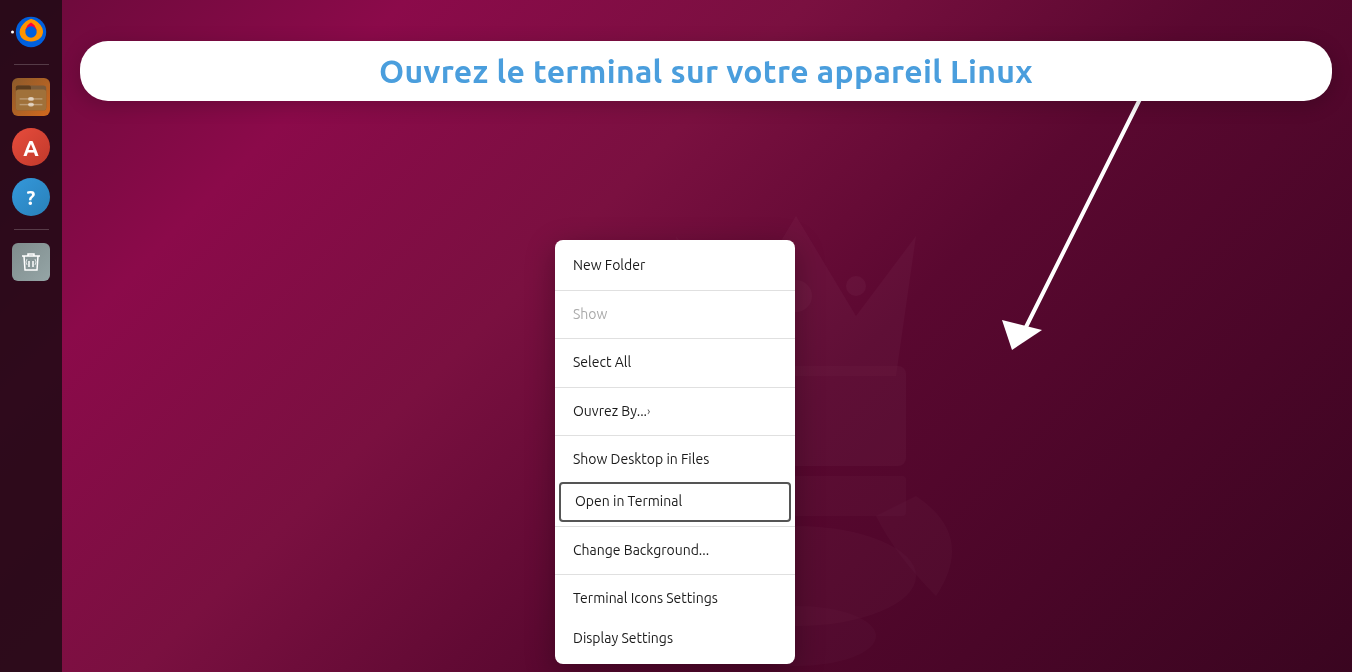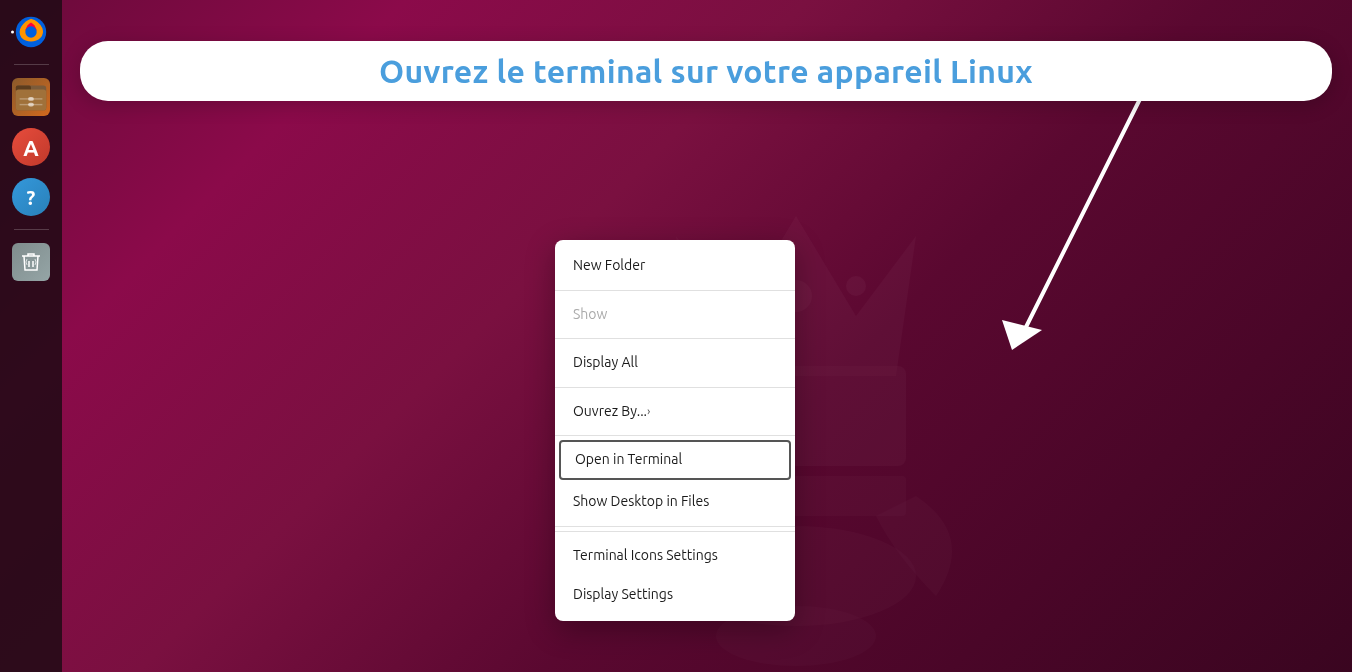--- a/index.html
+++ b/index.html
@@ -317,43 +317,46 @@
 
     <div class="menu-separator"></div>
 
     <div class="menu-item disabled">
       <span>Show</span>
     </div>
 
     <div class="menu-separator"></div>
 
     <div class="menu-item">
-      <span>Display All</span>
+      <span>Select All</span>
     </div>
 
     <div class="menu-separator"></div>
 
 
     <div class="menu-item">
       <span>Ouvrez By...</span>
       <span class="chevron">›</span>
     </div>
 
     <div class="menu-separator"></div>
 
+    <div class="menu-item">
+      <span>Show Desktop in Files</span>
+    </div>
+
     <div class="menu-item highlighted">
       <span>Open in Terminal</span>
     </div>
 
-    <div class="menu-item">
-      <span>Show Desktop in Files</span>
-    </div>
-
-    <div class="menu-separator"></div>
-
+    <div class="menu-separator"></div>
+
+    <div class="menu-item">
+      <span>Change Background...</span>
+    </div>
 
     <div class="menu-separator"></div>
 
     <div class="menu-item">
       <span>Terminal Icons Settings</span>
     </div>
 
     <div class="menu-item">
       <span>Display Settings</span>
     </div>

